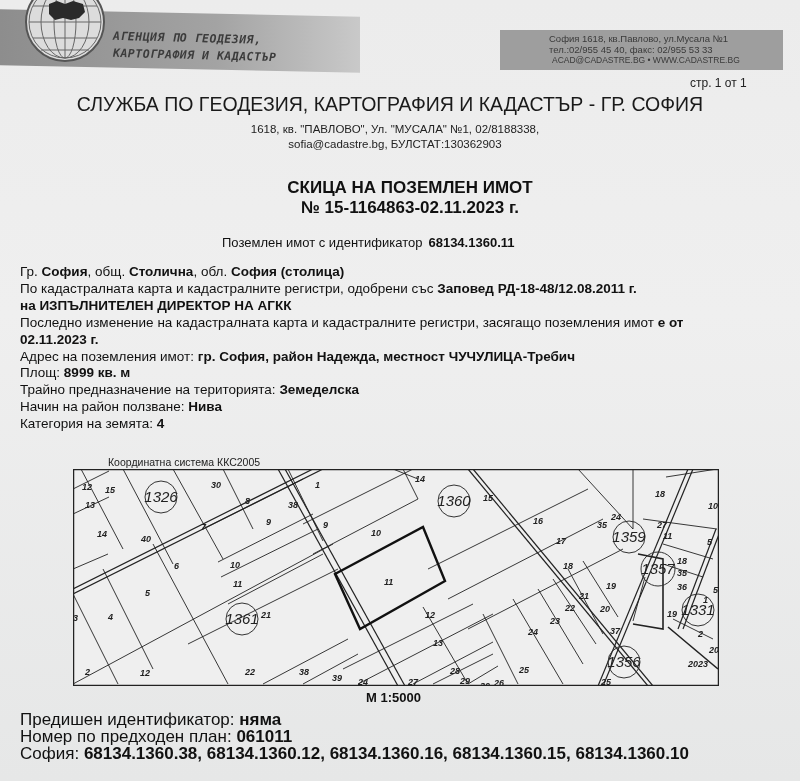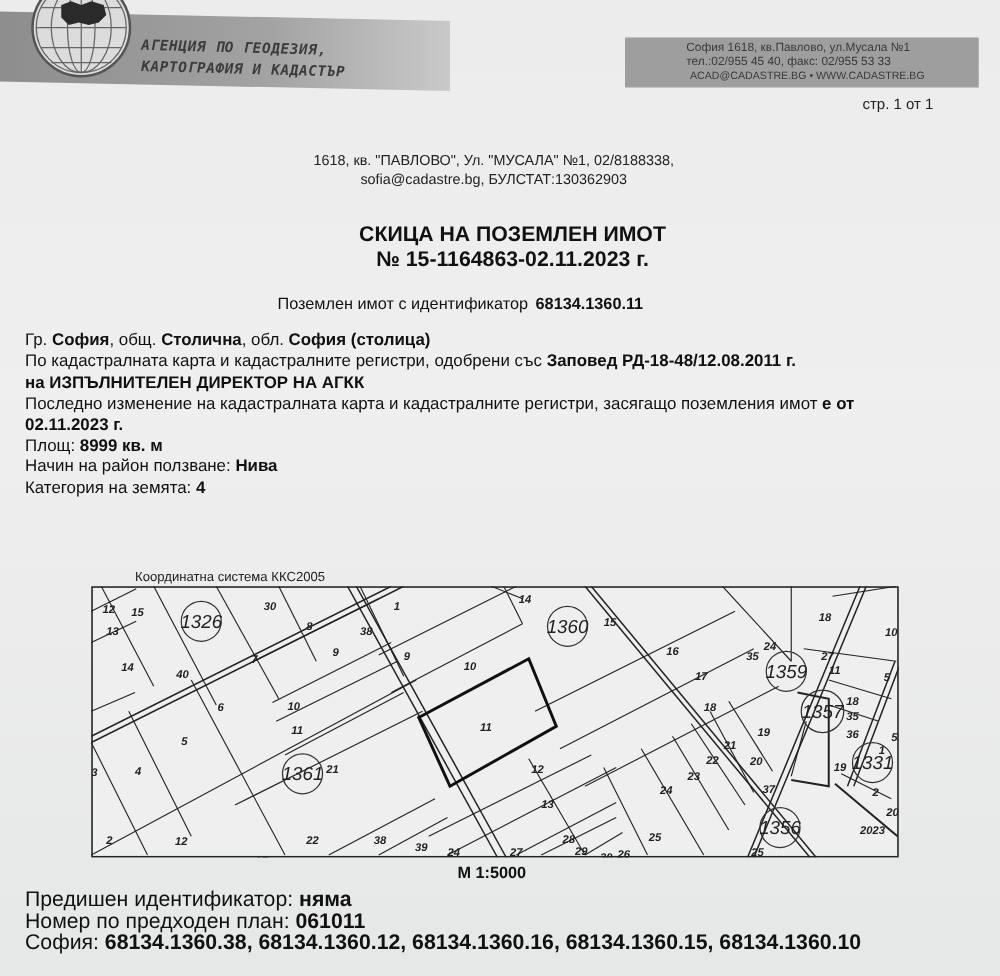--- a/index.html
+++ b/index.html
@@ -108,20 +108,21 @@
   </div>
 
   <div class="band-right"></div>
   <div class="contact">
     <div>София 1618, кв.Павлово, ул.Мусала №1</div>
     <div>тел.:02/955 45 40, факс: 02/955 53 33</div>
     <div>ACAD@CADASTRE.BG • WWW.CADASTRE.BG</div>
   </div>
   <div class="page-num">стр. 1 от 1</div>
 
+  <div class="service-title">СЛУЖБА ПО ГЕОДЕЗИЯ, КАРТОГРАФИЯ И КАДАСТЪР - ГР. СОФИЯ</div>
   <div class="service-addr">
     <div>1618, кв. "ПАВЛОВО", Ул. "МУСАЛА" №1, 02/8188338,</div>
     <div>sofia@cadastre.bg, БУЛСТАТ:130362903</div>
   </div>
 
   <div class="doc-title">
     <div>СКИЦА НА ПОЗЕМЛЕН ИМОТ</div>
     <div>№ 15-1164863-02.11.2023 г.</div>
   </div>
   <div class="identifier">
@@ -138,21 +139,27 @@
     <div class="line">
       <b>на ИЗПЪЛНИТЕЛЕН ДИРЕКТОР НА АГКК</b>
     </div>
     <div class="line">
       <span>Последно изменение на кадастралната карта и кадастралните регистри, засягащо поземления имот </span><b>е от</b>
     </div>
     <div class="line">
       <b>02.11.2023 г.</b>
     </div>
     <div class="line">
+      <span>Адрес на поземления имот: </span><b>гр. София, район Надежда, местност ЧУЧУЛИЦА-Требич</b>
+    </div>
+    <div class="line">
       <span>Площ: </span><b>8999 кв. м</b>
+    </div>
+    <div class="line">
+      <span>Трайно предназначение на територията: </span><b>Земеделска</b>
     </div>
     <div class="line">
       <span>Начин на район ползване: </span><b>Нива</b>
     </div>
     <div class="line">
       <span>Категория на земята: </span><b>4</b>
     </div>
   </div>
 
   <div class="coord-label">Координатна система ККС2005</div>

